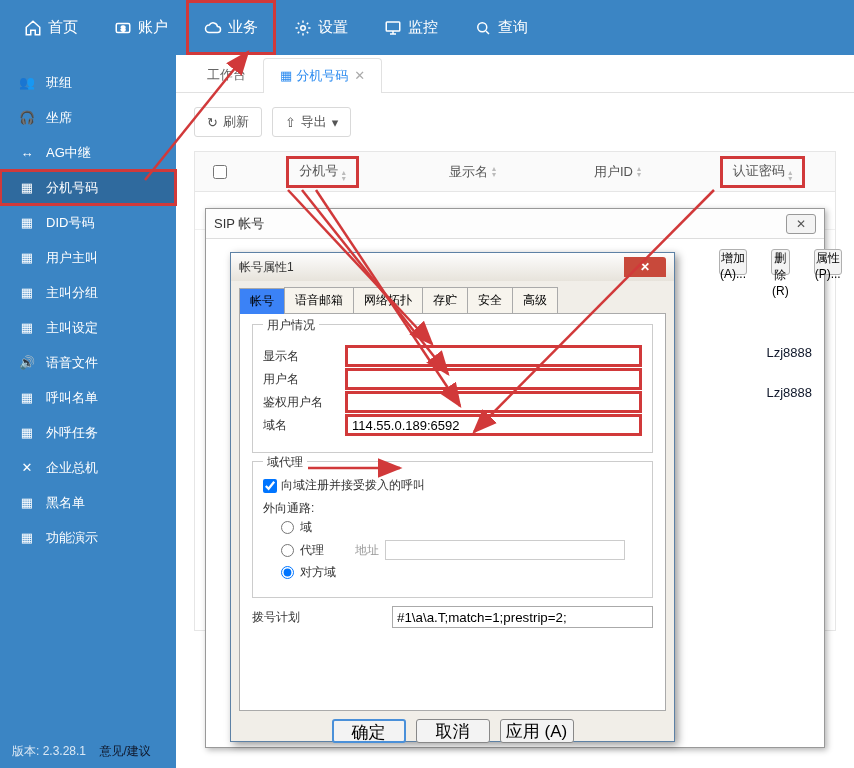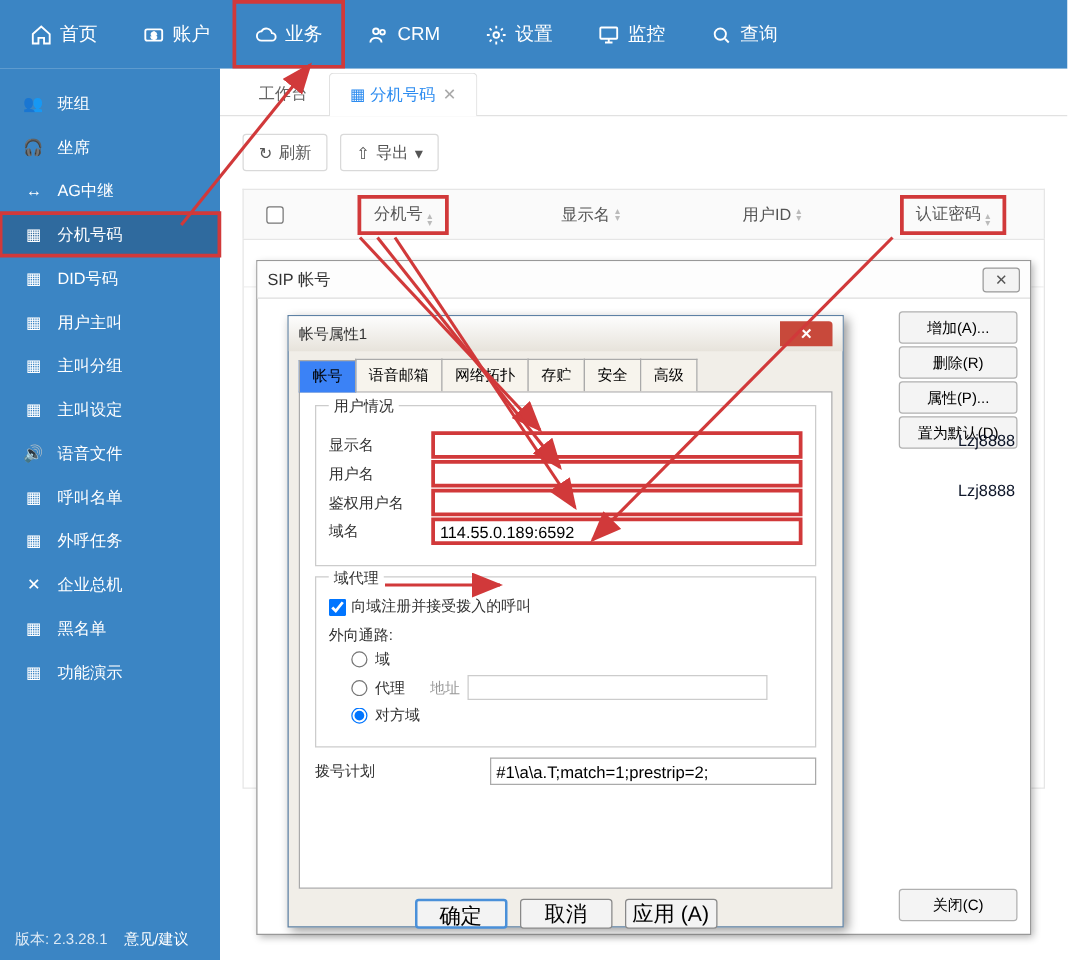--- a/index.html
+++ b/index.html
@@ -7,21 +7,21 @@
 .topbar{background:#3b85c4;height:55px;display:flex;padding:0 6px;}
 .topbar .item{color:#fff;font-size:15px;display:flex;align-items:center;padding:0 18px;height:55px;cursor:pointer;}
 .topbar .item .ico{margin-right:6px;display:inline-flex;}
 .topbar .item.active{outline:3px solid #d1393a;outline-offset:-3px;}
 .layout{display:flex;height:713px;}
 .sidebar{width:186px;background:#3b85c4;color:#fff;display:flex;flex-direction:column;padding-top:10px;position:relative;}
 .sidebar .sitem{display:flex;align-items:center;height:35px;padding:0 18px;font-size:13px;cursor:pointer;}
 .sidebar .sitem .sico{width:18px;margin-right:10px;font-size:13px;display:inline-flex;align-items:center;justify-content:center;}
 .sidebar .sitem.sel{background:#2f6a9e;outline:3px solid #d1393a;outline-offset:-2px;}
 .footer{position:absolute;bottom:8px;left:12px;font-size:12px;color:#dbe8f4;}
-.footer .link{color:#ffffff;margin-left:10px;}
+.footer .link{color:#0f172a;margin-left:10px;}
 .main{flex:1;background:#fff;display:flex;flex-direction:column;}
 .tabbar{display:flex;height:38px;border-bottom:1px solid #e1e1e1;padding:0 14px;align-items:flex-end;}
 .tab{padding:8px 16px;font-size:13px;color:#666;border:1px solid transparent;border-bottom:none;cursor:pointer;}
 .tab.active{color:#2d8cf0;border-color:#e1e1e1;background:#fff;border-top-left-radius:4px;border-top-right-radius:4px;position:relative;top:1px;}
 .tab .x{margin-left:6px;color:#aaa;}
 .toolbar{padding:14px 18px;display:flex;gap:10px;}
 .btn{border:1px solid #d9d9d9;background:#fff;padding:5px 12px;font-size:13px;border-radius:3px;cursor:pointer;color:#555;display:flex;align-items:center;gap:5px;}
 .tablewrap{padding:0 18px;}
 .thead{display:flex;border:1px solid #e6e6e6;border-bottom:none;background:#fafafa;height:40px;align-items:center;}
 .th{font-size:13px;color:#555;display:flex;align-items:center;gap:4px;justify-content:center;}
@@ -33,40 +33,40 @@
 .redbox{border:3px solid #d1393a;padding:3px 10px;}
 .sort{display:inline-flex;flex-direction:column;font-size:8px;color:#bbb;line-height:6px;}
 .tbody{border:1px solid #e6e6e6;height:440px;position:relative;}
 .row{display:flex;height:38px;align-items:center;border-bottom:1px solid #f0f0f0;font-size:13px;color:#555;}
 .row .c1{width:50px;}
 .winpanel{position:absolute;left:205px;top:208px;width:620px;height:540px;background:#fff;border:1px solid #999;box-shadow:2px 2px 6px rgba(0,0,0,.3);}
 .winpanel .titlebar{height:30px;background:#fdfdfd;border-bottom:1px solid #ddd;display:flex;align-items:center;padding:0 8px;font-size:13px;color:#333;}
 .winpanel .titlebar .xclose{margin-left:auto;width:30px;height:20px;border:1px solid #999;border-radius:3px;display:flex;align-items:center;justify-content:center;font-size:12px;color:#555;cursor:pointer;background:#f3f3f3;}
 .winpanel .inner{padding:10px;display:flex;gap:10px;height:calc(100% - 30px);}
 .leftarea{flex:1;}
-.sidebtns{width:95px;display:flex;flex-direction:column;gap:2px;}
+.sidebtns{width:95px;display:flex;gap:24px;}
 .sidebtns .wbtn{border:1px solid #b0b0b0;background:#f4f4f4;font-size:12px;height:26px;border-radius:3px;cursor:pointer;}
 .sidebtns .spacer{flex:1;}
 .dialog{position:absolute;left:230px;top:252px;width:445px;height:490px;background:#f1eee8;border:1px solid #5d81a5;box-shadow:3px 3px 8px rgba(0,0,0,.4);}
 .dialog .dtitle{height:28px;background:linear-gradient(#fdfdfd,#e7e3db);display:flex;align-items:center;padding:0 8px;font-size:12px;color:#333;}
 .dialog .dtitle .dclose{margin-left:auto;width:42px;height:20px;background:#c8493b;color:#fff;display:flex;align-items:center;justify-content:center;font-weight:bold;cursor:pointer;border-top-right-radius:3px;}
 .dialog .tabs2{display:flex;margin:6px 8px 0 8px;font-size:12px;}
 .dialog .tab2{padding:4px 10px;border:1px solid #aaa;border-bottom:none;background:#f7f4ed;cursor:pointer;margin-right:-1px;}
 .dialog .tab2.active{background:#3b82f6;position:relative;top:1px;}
 .dialog .tabbody{border:1px solid #aaa;margin:0 8px;background:#fff;height:398px;padding:10px 12px;font-size:12px;color:#333;overflow:hidden;}
 .fs{border:1px solid #ccc;padding:8px 10px 10px;margin-bottom:8px;}
 .fs .leg{font-size:12px;color:#333;background:#fff;position:relative;top:-16px;display:inline-block;padding:0 4px;}
 .frow{display:flex;align-items:center;margin-top:-5px;margin-bottom:6px;}
 .frow .flab{width:82px;}
 .frow .finp{flex:1;height:22px;border:1px solid #aaa;padding:0 4px;}
 .redfield{border:3px solid #d1393a!important;}
 .chk{display:flex;align-items:center;gap:4px;margin-bottom:6px;}
 .radset{margin-bottom:4px;}
 .radset .rrow{display:flex;align-items:center;gap:6px;padding:2px 0 2px 18px;}
-.radset .rrow .addr{margin-left:14px;color:#999;}
+.radset .rrow .addr{margin-left:25px;color:#999;}
 .radset .rrow .ainp{width:240px;height:20px;border:1px solid #ccc;}
 .frow.plain{margin-top:6px;}
 .dialog .dfoot{display:flex;justify-content:center;gap:10px;padding:8px;}
 .dialog .dfoot .dbtn{border:1px solid #888;background:#f3f3f3;width:74px;height:24px;font-size:17px;border-radius:3px;cursor:pointer;}
 .dialog .dfoot .dbtn.primary{border:2px solid #4a90d9;}
 svg.arrow{position:absolute;pointer-events:none;}
 .hidden-rows{position:absolute;right:42px;top:332px;font-size:13px;color:#0f172a;}
 .hidden-rows div{height:40px;display:flex;align-items:center;}
 input[type=checkbox]{width:14px;height:14px;}
 input[type=radio]{width:13px;height:13px;}
@@ -96,30 +96,20 @@
       <span class="ico">
         <svg width="18" height="18" viewBox="0 0 24 24" fill="none" stroke="#fff" stroke-width="2">
           <path d="M7 18a5 5 0 010-10 6 6 0 0111 2 4 4 0 010 8z"></path>
         </svg>
       </span>
       <span>业务</span>
     </div>
     <div class="item">
       <span class="ico">
         <svg width="18" height="18" viewBox="0 0 24 24" fill="none" stroke="#fff" stroke-width="2">
-          <circle cx="9" cy="8" r="3"></circle>
-          <circle cx="16" cy="9" r="2.5"></circle>
-          <path d="M3 20c0-3 3-5 6-5s6 2 6 5"></path>
-        </svg>
-      </span>
-      <span>CRM</span>
-    </div>
-    <div class="item">
-      <span class="ico">
-        <svg width="18" height="18" viewBox="0 0 24 24" fill="none" stroke="#fff" stroke-width="2">
           <circle cx="12" cy="12" r="3"></circle>
           <path d="M12 2v3m0 14v3M2 12h3m14 0h3M5 5l2 2m10 10l2 2M5 19l2-2m10-10l2-2"></path>
         </svg>
       </span>
       <span>设置</span>
     </div>
     <div class="item">
       <span class="ico">
         <svg width="18" height="18" viewBox="0 0 24 24" fill="none" stroke="#fff" stroke-width="2">
           <rect x="3" y="4" width="18" height="12" rx="1"></rect>

